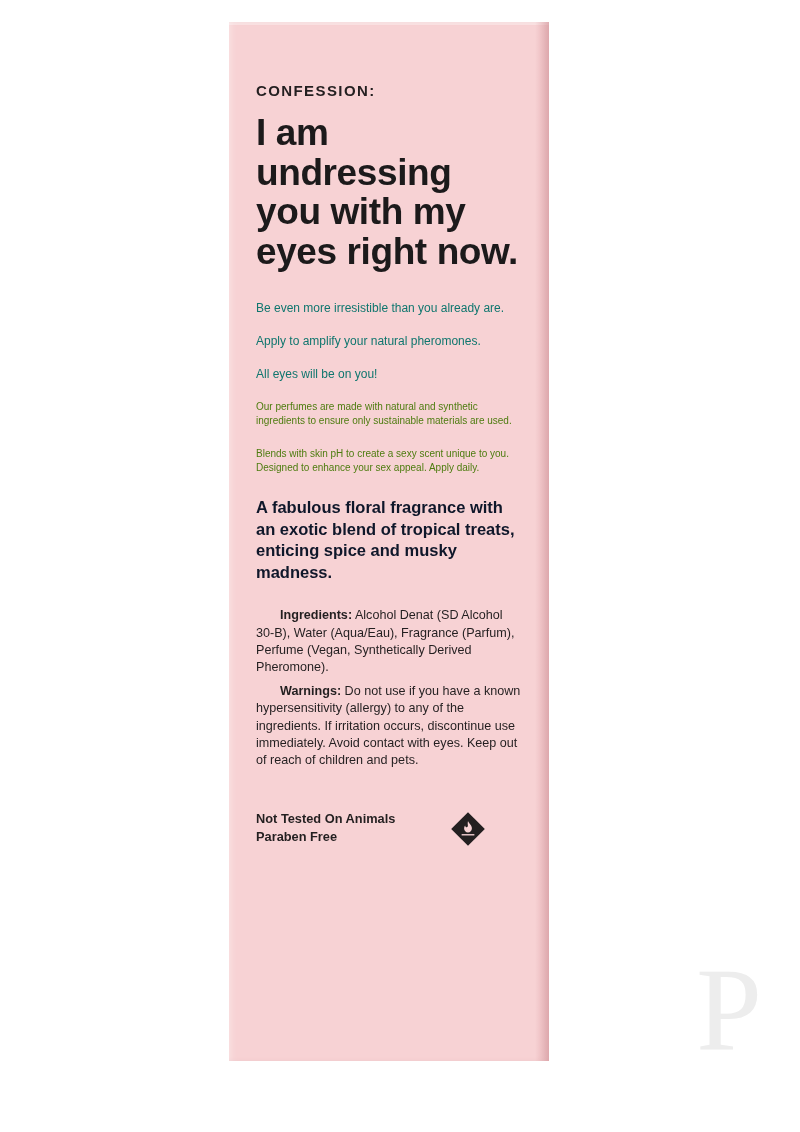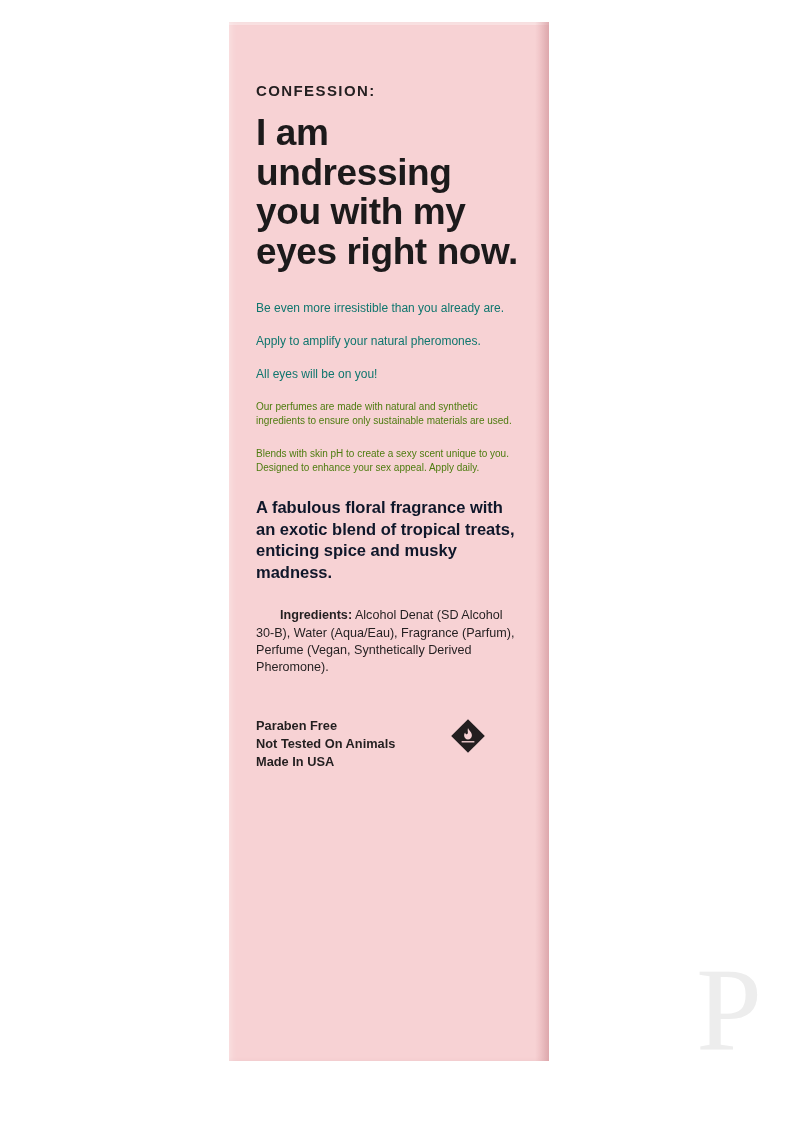--- a/index.html
+++ b/index.html
@@ -159,25 +159,27 @@
 
     <p class="small-block">Our perfumes are made with natural and synthetic ingredients to ensure only sustainable materials are used.</p>
     <p class="small-block">Blends with skin pH to create a sexy scent unique to you. Designed to enhance your sex appeal. Apply daily.</p>
 
     <p class="fragrance">A fabulous floral fragrance with an exotic blend of tropical treats, enticing spice and musky madness.</p>
 
     <p class="fineprint">
       <b>Ingredients:</b><span> Alcohol Denat (SD Alcohol 30-B), Water (Aqua/Eau), Fragrance (Parfum), Perfume (Vegan, Synthetically Derived Pheromone).</span>
     </p>
 
+    <p class="fineprint">
+      <b>Warnings:</b><span> Do not use if you have a known hypersensitivity (allergy) to any of the ingredients. If irritation occurs, discontinue use immediately. Avoid contact with eyes. Keep out of reach of children and pets.</span>
+    </p>
 
     <div class="claims">
+      <div>Not Tested On Animals</div>
       <div>Paraben Free</div>
-      <div>Not Tested On Animals</div>
-      <div>Made In USA</div>
 
       <svg class="hazard" viewBox="0 0 40 40">
         <rect x="6" y="6" width="28" height="28" transform="rotate(45 20 20)" fill="#231f20"></rect>
         <path d="M20 10.5c1.2 3.3 4.6 4.6 4.6 8.6 0 2.9-2.1 5-4.6 5s-4.6-2.1-4.6-5c0-1.3.5-2.3 1.2-3.2.2 1.3.9 2.1 1.8 2.1 1.1 0 1.7-1 1.4-2.6-.3-1.6-.2-3.4.2-4.9z" fill="#f7d2d4"></path>
         <rect x="12.5" y="26" width="15" height="1.6" fill="#f7d2d4"></rect>
       </svg>
     </div>
 
   </div>
 </div>

